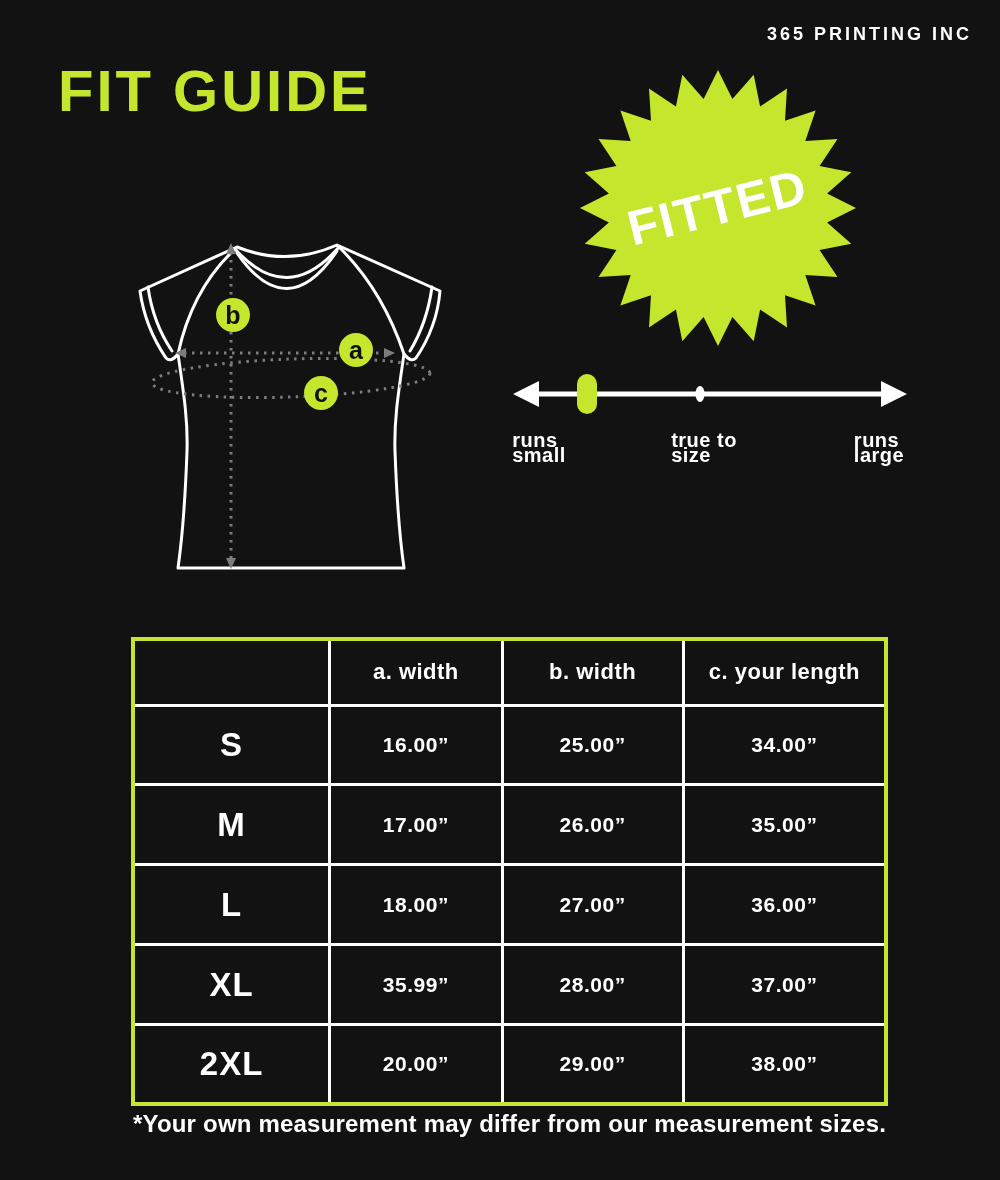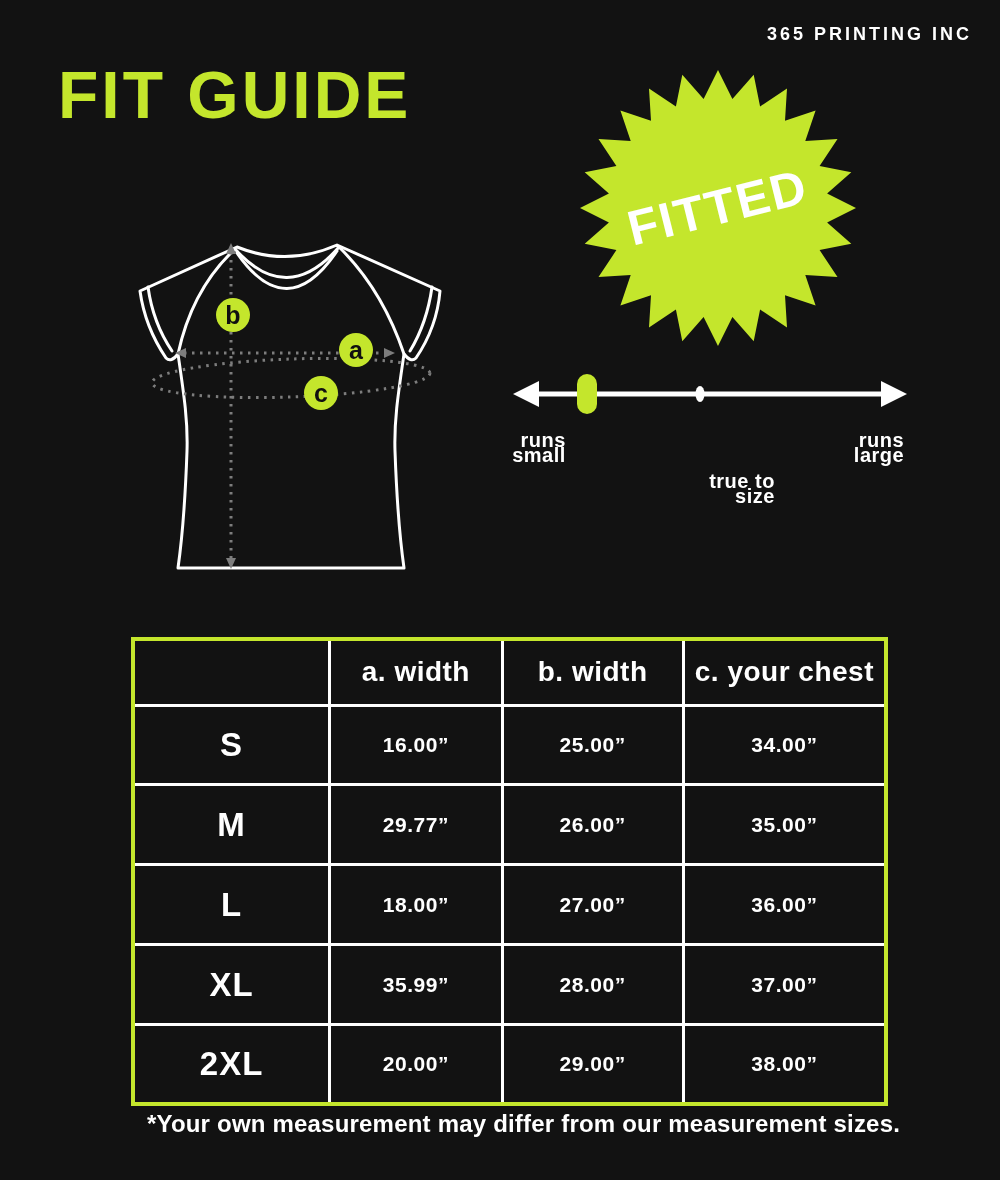--- a/index.html
+++ b/index.html
@@ -15,21 +15,21 @@
     position:relative;width:1000px;height:1180px;background:var(--bg);
     overflow:hidden;margin:0 auto;
   }
   
   .brand{
     position:absolute;top:24px;right:28px;color:var(--white);
     font-size:18px;font-weight:bold;letter-spacing:3px;
   }
   .title{
     position:absolute;left:58px;top:62px;color:var(--green);
-    font-size:66px;font-weight:bold;letter-spacing:3px;line-height:1;
+    font-size:58px;font-weight:bold;letter-spacing:3px;line-height:1;
   }
   .subtitle{
     position:absolute;left:155px;top:138px;color:var(--white);
     font-size:31px;font-weight:bold;letter-spacing:1px;line-height:1;
   }
   
   .badge{position:absolute;left:568px;top:58px;width:300px;height:300px;}
   .badge text{
     fill:var(--white);font-weight:bold;font-size:49px;letter-spacing:2px;
     font-family:"Liberation Sans","DejaVu Sans",sans-serif;
@@ -42,50 +42,50 @@
   .shirt .marker{fill:var(--green);}
   .shirt .marker-letter{
     fill:#101010;font-weight:bold;font-size:25px;text-anchor:middle;
     font-family:"Liberation Sans","DejaVu Sans",sans-serif;
   }
   
   .scale{position:absolute;left:505px;top:363px;width:410px;height:62px;}
   .scale-label{
     position:absolute;top:433px;transform:translateX(-50%);
     color:var(--white);font-size:20px;font-weight:bold;line-height:15px;
-    text-align:right;letter-spacing:0.5px;
+    text-align:left;letter-spacing:0.5px;
   }
   .scale-label.l1{left:539px;}
-  .scale-label.l2{left:742px;margin-top:41px;}
+  .scale-label.l2{left:704px;}
   .scale-label.l3{left:879px;}
   
   .chart-wrap{
     position:absolute;left:131px;top:637px;width:757px;height:469px;
     border:4px solid var(--green);background:var(--bg);
   }
   table.size-chart{
     width:100%;height:100%;border-collapse:collapse;border-style:hidden;
     table-layout:fixed;
   }
   table.size-chart td,table.size-chart th{
     border:3px solid var(--white);text-align:center;vertical-align:middle;
     color:var(--white);
   }
   col.c-size{width:26%;}
   col.c-width{width:23%;}
   col.c-length{width:24.2%;}
   col.c-chest{width:26.8%;}
   tr.head-row{height:64px;}
-  tr.head-row th{font-size:28px;font-weight:bold;letter-spacing:0.5px;}
+  tr.head-row th{font-size:22px;font-weight:bold;letter-spacing:0.5px;}
   td.size-cell{font-size:33px;font-weight:bold;letter-spacing:1px;}
   td.val-cell{font-size:21px;font-weight:bold;letter-spacing:0.5px;}
   
   .footnote{
     position:absolute;left:131px;top:1110px;width:757px;text-align:center;
-    color:var(--white);font-size:24px;font-weight:bold;letter-spacing:0.2px;margin-left:14px;
+    color:var(--white);font-size:24px;font-weight:bold;letter-spacing:0.2px;
   }
 </style>
 </head>
 <body>
 
 <div class="canvas">
 
   <div class="brand">365 PRINTING INC</div>
 
   <div class="title">FIT GUIDE</div>
@@ -163,31 +163,31 @@
         <col class="c-size">
           <col class="c-width">
           <col class="c-length">
           <col class="c-chest">
       </colgroup>
       <tbody>
           <tr class="head-row">
         <th></th>
         <th>a. width</th>
         <th>b. width</th>
-        <th>c. your chest</th>
+        <th>c. your length</th>
       </tr>
       <tr>
         <td class="size-cell">S</td>
         <td class="val-cell">16.00”</td>
         <td class="val-cell">25.00”</td>
         <td class="val-cell">34.00”</td>
       </tr>
       <tr>
         <td class="size-cell">M</td>
-        <td class="val-cell">29.77”</td>
+        <td class="val-cell">17.00”</td>
         <td class="val-cell">26.00”</td>
         <td class="val-cell">35.00”</td>
       </tr>
       <tr>
         <td class="size-cell">L</td>
         <td class="val-cell">18.00”</td>
         <td class="val-cell">27.00”</td>
         <td class="val-cell">36.00”</td>
       </tr>
       <tr>

